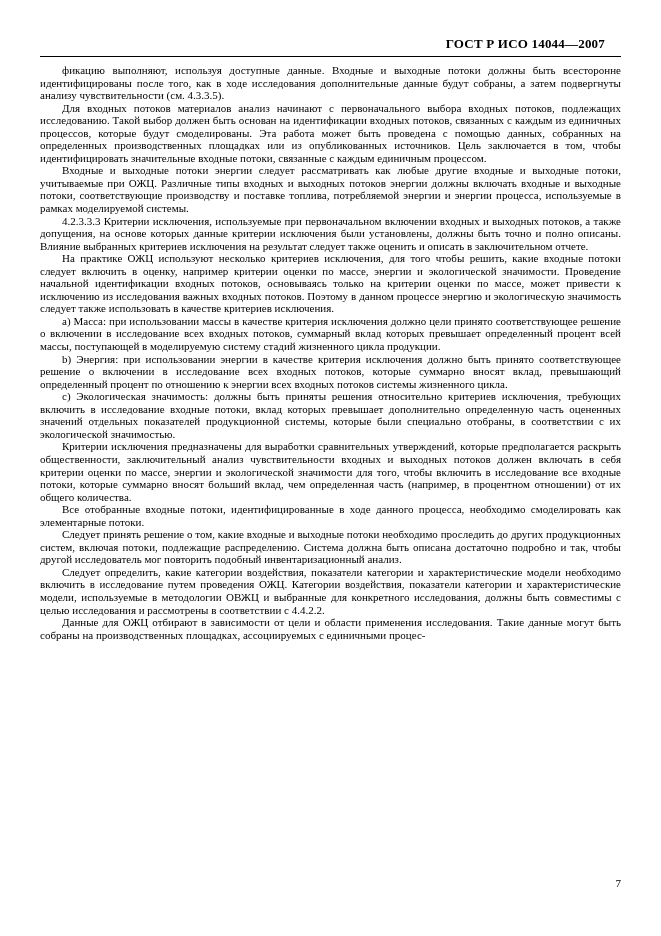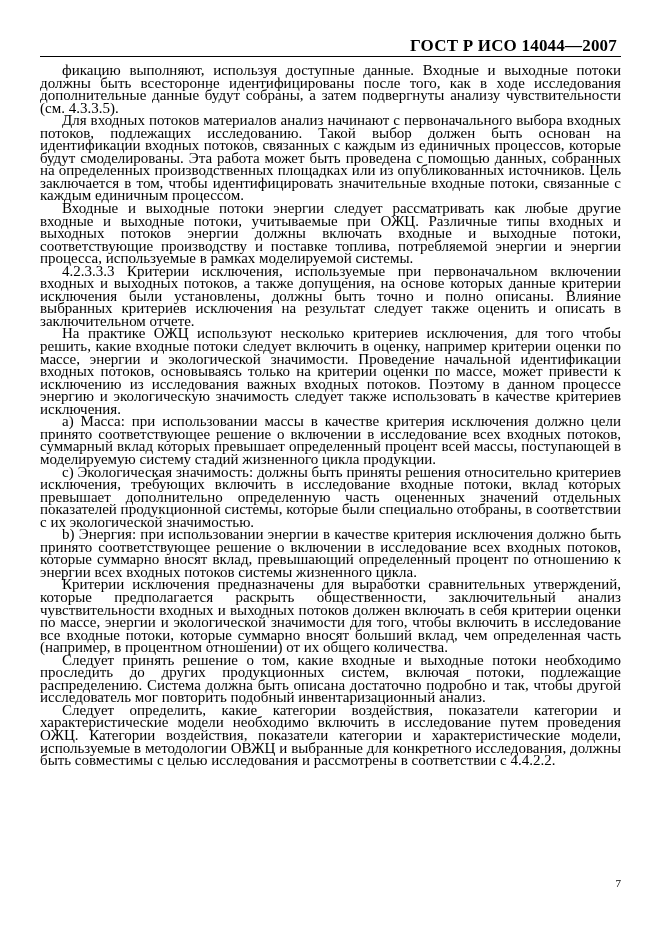--- a/index.html
+++ b/index.html
@@ -18,45 +18,45 @@
   .page {
     position: relative;
     width: 661px;
     height: 936px;
     box-sizing: border-box;
     padding: 0;
   }
   .header {
     position: absolute;
     top: 36px;
-    right: 44px;
+    right: 56px;
     font-family: "Liberation Serif", serif;
     font-weight: bold;
-    font-size: 17px;
+    font-size: 13px;
     letter-spacing: 0.2px;
     white-space: nowrap;
     padding-left: 20px;
   }
   .rule {
     position: absolute;
     top: 56px;
     left: 40px;
     width: 581px;
     height: 1px;
     background: #000000;
   }
   .content {
     position: absolute;
     top: 64px;
     left: 40px;
     width: 581px;
   }
   p {
     margin: 0 0 0 0;
-    font-size: 15px;
+    font-size: 11px;
     line-height: 12.55px;
     text-align: justify;
     text-justify: inter-word;
     hyphens: manual;
   }
   p.ind {
     text-indent: 22px;
   }
   .footer-page {
     position: absolute;
@@ -75,21 +75,23 @@
   <div class="header">ГОСТ Р ИСО 14044—2007</div>
   <div class="rule"></div>
 
   <div class="content">
     <p class="ind">фикацию выполняют, используя доступные данные. Входные и выходные потоки должны быть всесторонне идентифицированы после того, как в ходе исследования дополнительные данные будут собраны, а затем подвергнуты анализу чувствительности (см. 4.3.3.5).</p>
     <p class="ind">Для входных потоков материалов анализ начинают с первоначального выбора входных потоков, подлежащих исследованию. Такой выбор должен быть основан на идентификации входных потоков, связанных с каждым из единичных процессов, которые будут смоделированы. Эта работа может быть проведена с помощью данных, собранных на определенных производственных площадках или из опубликованных источников. Цель заключается в том, чтобы идентифицировать значительные входные потоки, связанные с каждым единичным процессом.</p>
     <p class="ind">Входные и выходные потоки энергии следует рассматривать как любые другие входные и выходные потоки, учитываемые при ОЖЦ. Различные типы входных и выходных потоков энергии должны включать входные и выходные потоки, соответствующие производству и поставке топлива, потребляемой энергии и энергии процесса, используемые в рамках моделируемой системы.</p>
     <p class="ind">4.2.3.3.3  Критерии исключения, используемые при первоначальном включении входных и выходных потоков, а также допущения, на основе которых данные критерии исключения были установлены, должны быть точно и полно описаны. Влияние выбранных критериев исключения на результат следует также оценить и описать в заключительном отчете.</p>
     <p class="ind">На практике ОЖЦ используют несколько критериев исключения, для того чтобы решить, какие входные потоки следует включить в оценку, например критерии оценки по массе, энергии и экологической значимости. Проведение начальной идентификации входных потоков, основываясь только на критерии оценки по массе, может привести к исключению из исследования важных входных потоков. Поэтому в данном процессе энергию и экологическую значимость следует также использовать в качестве критериев исключения.</p>
     <p class="ind">а)  Масса: при использовании массы в качестве критерия исключения должно цели принято соответствующее решение о включении в исследование всех входных потоков, суммарный вклад которых превышает определенный процент всей массы, поступающей в моделируемую систему стадий жизненного цикла продукции.</p>
+    <p class="ind">b)  Энергия: при использовании энергии в качестве критерия исключения должно быть принято соответствующее решение о включении в исследование всех входных потоков, которые суммарно вносят вклад, превышающий определенный процент по отношению к энергии всех входных потоков системы жизненного цикла.</p>
     <p class="ind">с)  Экологическая значимость: должны быть приняты решения относительно критериев исключения, требующих включить в исследование входные потоки, вклад которых превышает дополнительно определенную часть оцененных значений отдельных показателей продукционной системы, которые были специально отобраны, в соответствии с их экологической значимостью.</p>
-    <p class="ind">b)  Энергия: при использовании энергии в качестве критерия исключения должно быть принято соответствующее решение о включении в исследование всех входных потоков, которые суммарно вносят вклад, превышающий определенный процент по отношению к энергии всех входных потоков системы жизненного цикла.</p>
     <p class="ind">Критерии исключения предназначены для выработки сравнительных утверждений, которые предполагается раскрыть общественности, заключительный анализ чувствительности входных и выходных потоков должен включать в себя критерии оценки по массе, энергии и экологической значимости для того, чтобы включить в исследование все входные потоки, которые суммарно вносят больший вклад, чем определенная часть (например, в процентном отношении) от их общего количества.</p>
+    <p class="ind">Все отобранные входные потоки, идентифицированные в ходе данного процесса, необходимо смоделировать как элементарные потоки.</p>
     <p class="ind">Следует принять решение о том, какие входные и выходные потоки необходимо проследить до других продукционных систем, включая потоки, подлежащие распределению. Система должна быть описана достаточно подробно и так, чтобы другой исследователь мог повторить подобный инвентаризационный анализ.</p>
     <p class="ind">Следует определить, какие категории воздействия, показатели категории и характеристические модели необходимо включить в исследование путем проведения ОЖЦ. Категории воздействия, показатели категории и характеристические модели, используемые в методологии ОВЖЦ и выбранные для конкретного исследования, должны быть совместимы с целью исследования и рассмотрены в соответствии с 4.4.2.2.</p>
+    <p class="ind">Данные для ОЖЦ отбирают в зависимости от цели и области применения исследования. Такие данные могут быть собраны на производственных площадках, ассоциируемых с единичными процес-</p>
   </div>
 
   <div class="footer-page">7</div>
 </div>
 
 </body></html>

